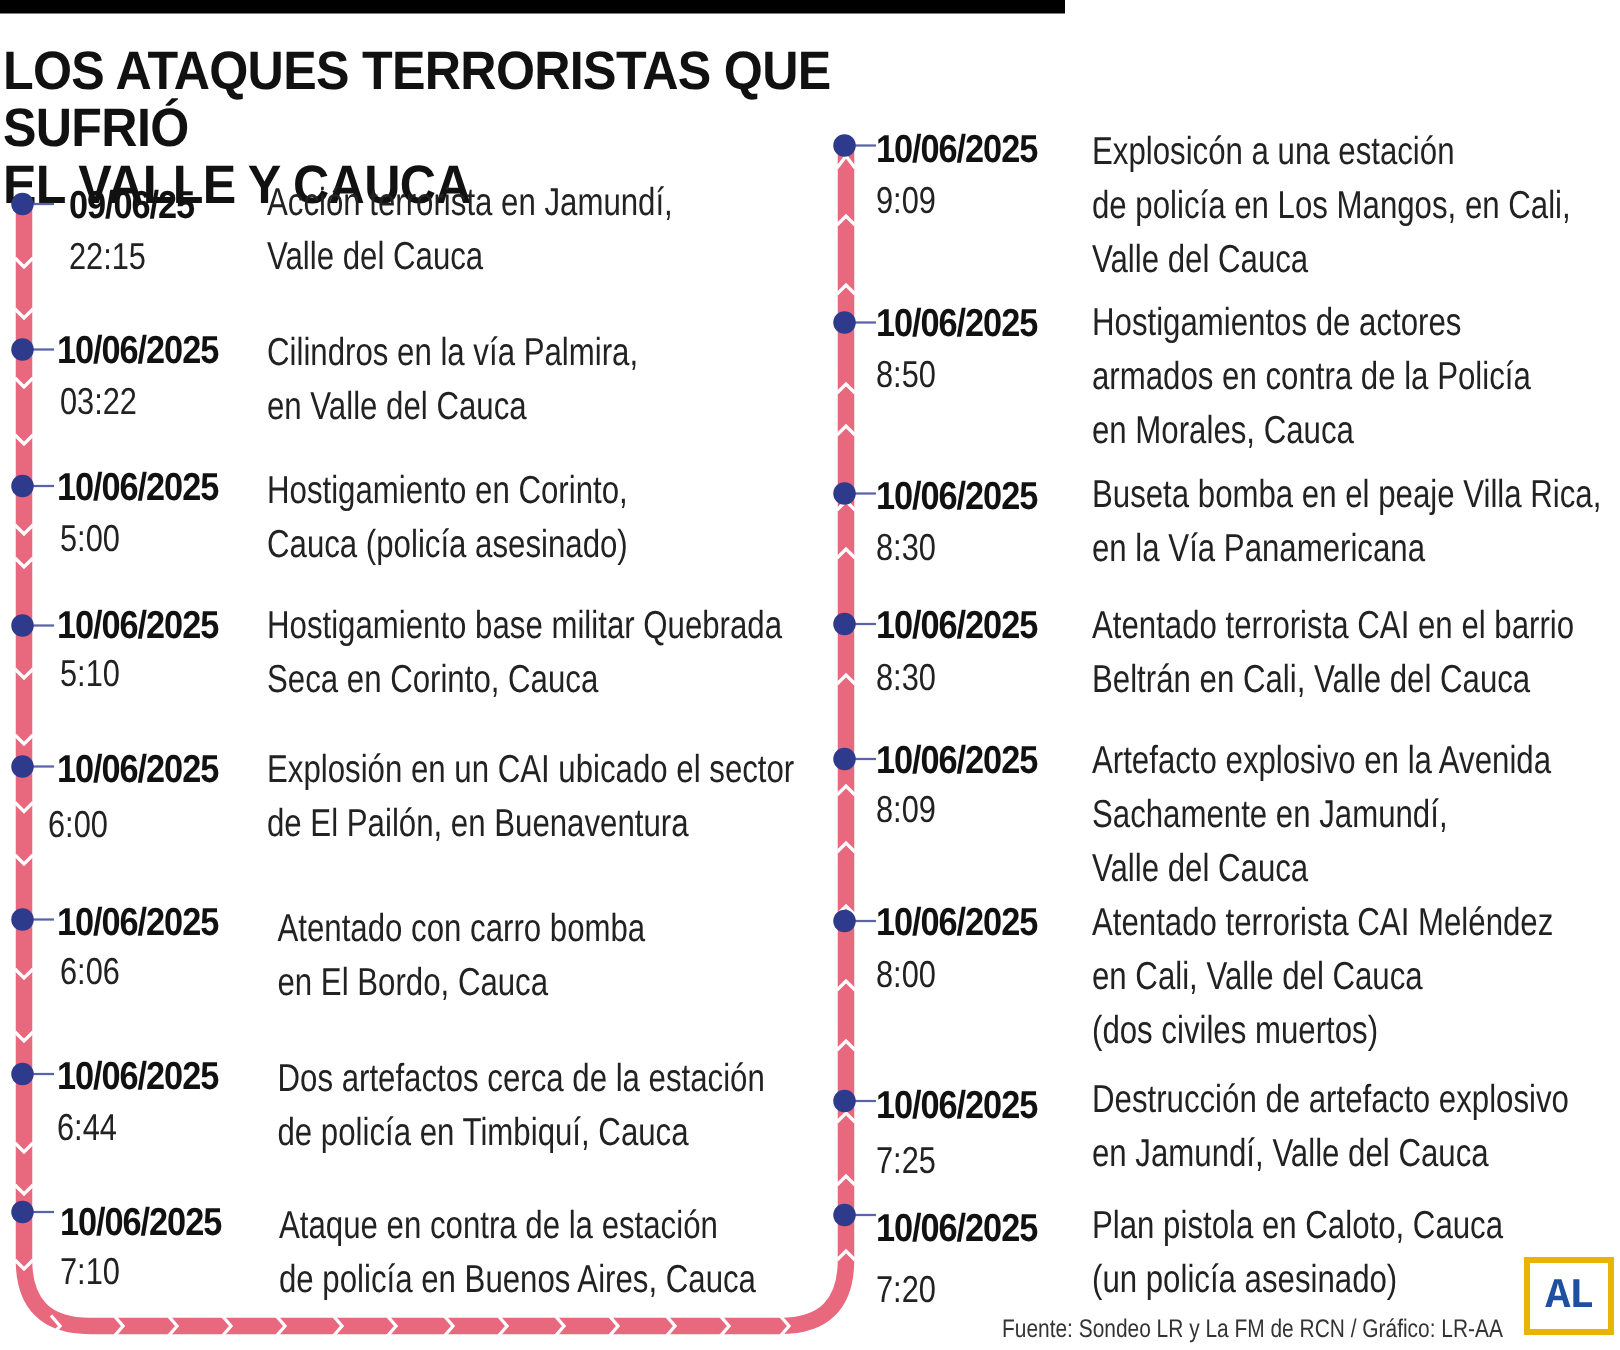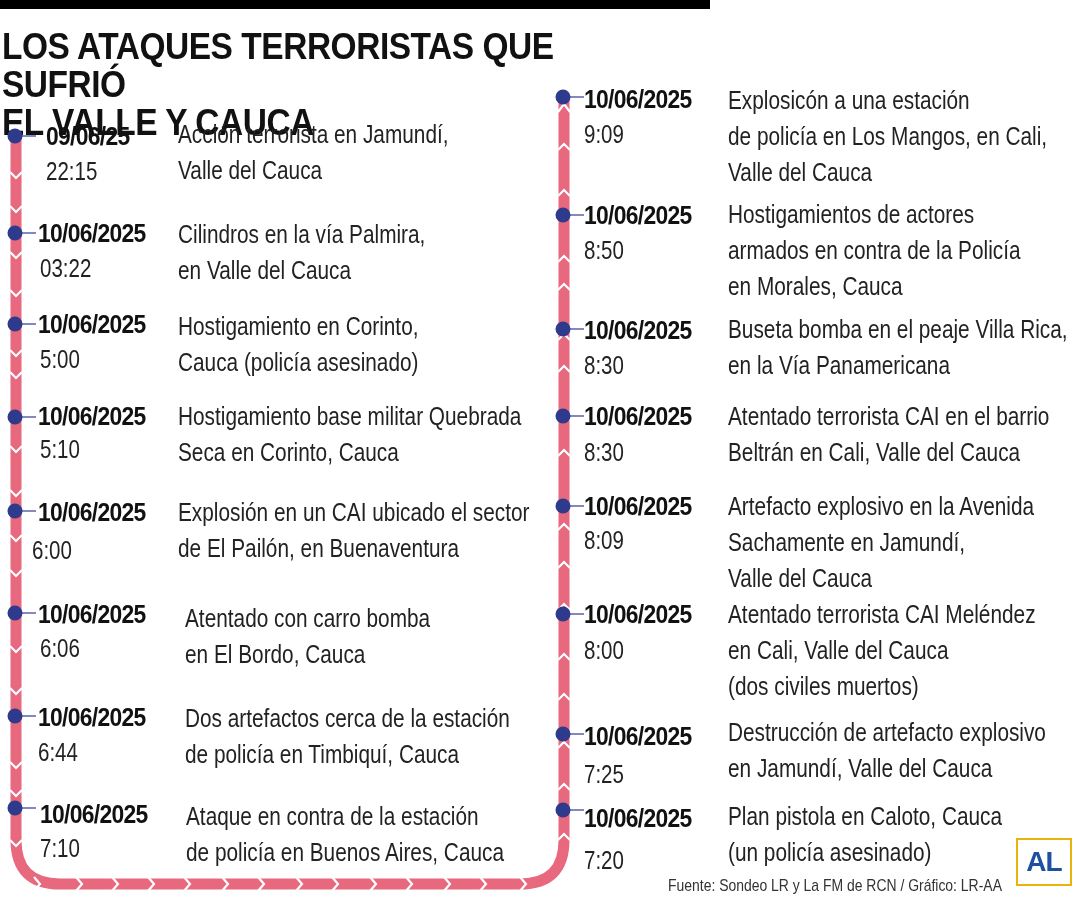--- a/index.html
+++ b/index.html
@@ -6,21 +6,21 @@
   body { width: 1080px; height: 900px; position: relative; overflow: hidden; font-family: "Liberation Sans", "DejaVu Sans", sans-serif; color: #1a1a1a; }
   .topbar { position: absolute; left: 0; top: 0; width: 710px; height: 9px; background: #000; }
   .title { position: absolute; left: 2px; top: 28px; width: 720px; font-family: "Liberation Sans", sans-serif; font-weight: 700; font-size: 36px; line-height: 38px; letter-spacing: -0.5px; color: #111; transform: scaleX(0.93); transform-origin: left top; }
   svg.track { position: absolute; left: 0; top: 0; }
   .entry { position: absolute; }
   .date { position: absolute; font-family: "Liberation Sans", sans-serif; font-weight: 700; font-size: 26px; line-height: 28px; letter-spacing: -0.8px; color: #111; white-space: nowrap; transform: scaleX(0.88); transform-origin: left top; }
   .time { position: absolute; font-family: "Liberation Sans", sans-serif; font-size: 25px; line-height: 28px; color: #222; white-space: nowrap; transform: scaleX(0.82); transform-origin: left top; }
   .desc { position: absolute; font-family: "Liberation Sans", sans-serif; font-size: 26px; line-height: 36px; color: #222; white-space: nowrap; transform: scaleX(0.80); transform-origin: left top; }
   .desc span { display: block; }
   .source { position: absolute; left: 668px; top: 876px; font-size: 17px; color: #333; white-space: nowrap; transform: scaleX(0.82); transform-origin: left top; }
-  .logo { position: absolute; left: 1016px; top: 838px; width: 52px; height: 44px; border: 2px solid #eab308; display: flex; align-items: center; justify-content: center; font-family: Liberation Sans, sans-serif; font-weight: 900; font-size: 28px; color: #1f4fa0; letter-spacing: -1px; }
+  .logo { position: absolute; left: 1016px; top: 838px; width: 52px; height: 44px; border: 4px solid #eab308; display: flex; align-items: center; justify-content: center; font-family: Liberation Mono, monospace; font-weight: 900; font-size: 28px; color: #1f4fa0; letter-spacing: -1px; }
 </style>
 </head>
 <body>
 
 <div class="topbar"></div>
 
 <div class="title">
   <div>LOS ATAQUES TERRORISTAS QUE SUFRIÓ</div>
   <div>EL VALLE Y CAUCA</div>
 </div>

